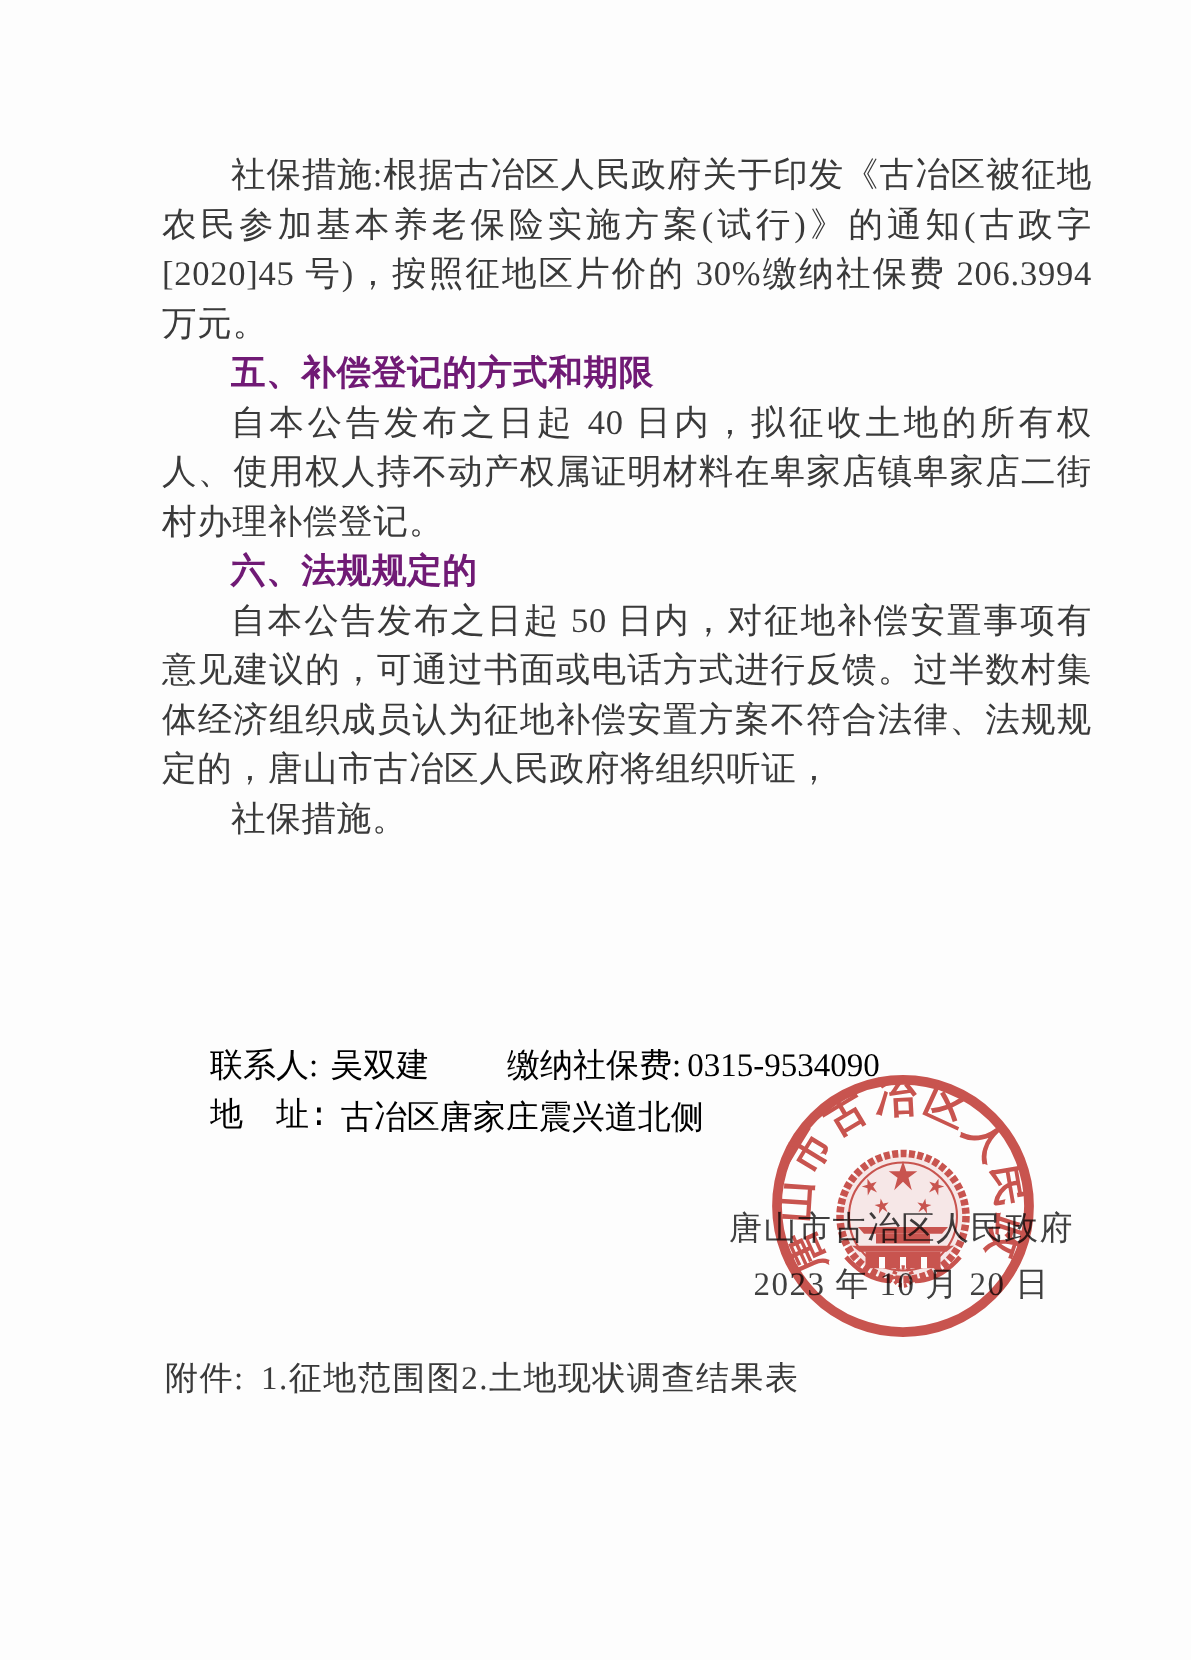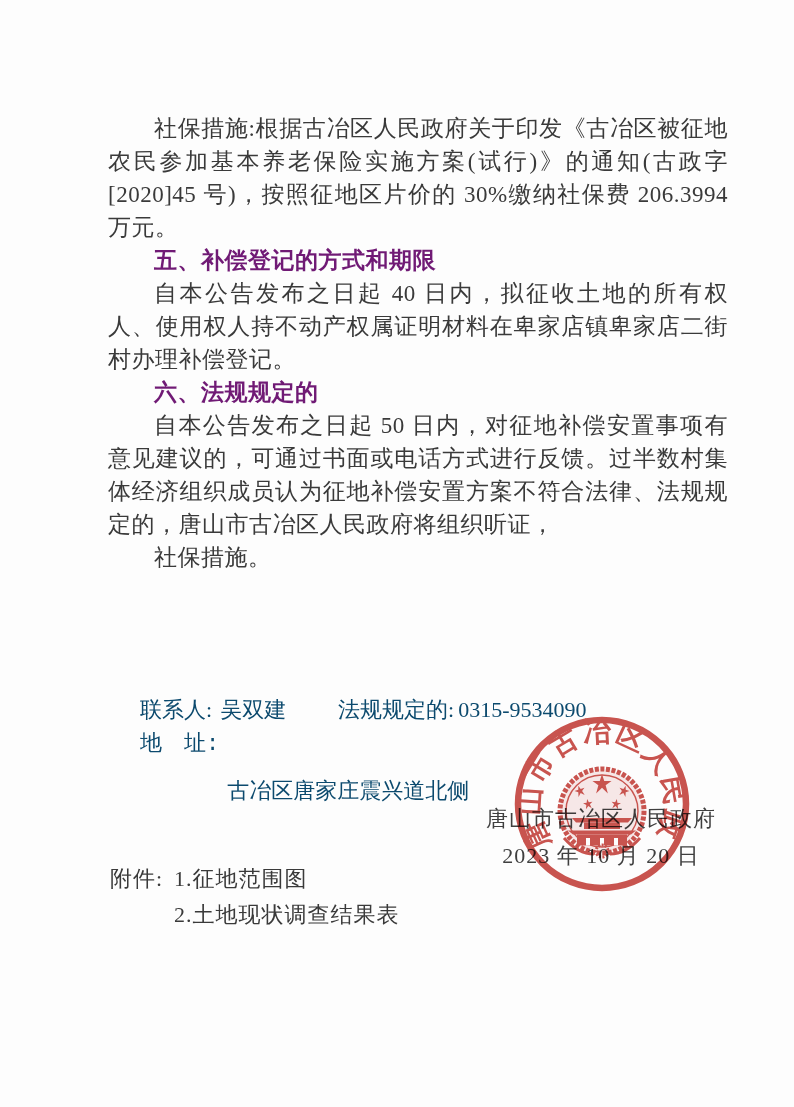--- a/index.html
+++ b/index.html
@@ -5,21 +5,21 @@
   html,body{margin:0;padding:0;background:#ffffff;}
   .page{
     position:relative;
     width:794px;height:1107px;
     background:#fdfdfd;
     overflow:hidden;
     font-family:"Liberation Serif","DejaVu Serif",serif;
     color:#3a3a3a;
   }
   .content{
-    position:absolute;left:108px;top:112px;width:620px;
+    position:absolute;left:108px;top:100px;width:620px;
   }
   .body-para{
     margin:0;
     font-size:23px;line-height:33px;
     letter-spacing:0.5px;
     text-align:justify;
     text-indent:2em;
     color:#3a3a3a;
   }
   .body-para.url-wrap{word-break:break-all;}
@@ -27,43 +27,43 @@
     margin:0;
     font-size:23px;line-height:33px;
     font-weight:700;
     text-indent:2em;
     font-family:"Liberation Sans","DejaVu Sans",sans-serif;
     color:#701a75;
     letter-spacing:0.5px;
   }
   .contact-block{
     position:absolute;left:140px;top:692px;width:470px;
-    font-size:22px;line-height:35px;color:#0c4a6e;
+    font-size:22px;line-height:35px;color:#000000;
   }
   .contact-row{display:flex;}
   .contact-col1{width:198px;white-space:pre;}
   .contact-col2{white-space:pre;}
   .contact-name{margin-left:8px;}
   .contact-phone{margin-left:4px;}
   .address-label{white-space:pre;font-family:Liberation Mono, monospace;}
-  .address-value{margin-left:8px;margin-top:46px;}
+  .address-value{margin-left:8px;}
   .signature-block{
     position:absolute;left:455px;top:800px;width:292px;
     text-align:center;
     font-size:22px;line-height:37px;color:#3f3f3f;
     letter-spacing:1px;
   }
   .attachments-block{
-    position:absolute;left:110px;top:861px;
+    position:absolute;left:110px;top:901px;
     display:flex;
     font-size:22px;line-height:36px;color:#3a3a3a;
     letter-spacing:1px;
   }
   .attachments-label{width:64px;white-space:pre;}
-  .attachments-items{display:flex;flex-direction:column;}
+  .attachments-items{display:flex;flex-direction:row;}
   .seal{
     position:absolute;left:510px;top:714px;width:184px;height:184px;
     mix-blend-mode:multiply;
     opacity:0.9;
     filter:blur(0.3px);
   }
 </style>
 </head>
 <body>
 
@@ -74,21 +74,21 @@
     <p class="section-heading">五、补偿登记的方式和期限</p>
     <p class="body-para">自本公告发布之日起 40 日内，拟征收土地的所有权人、使用权人持不动产权属证明材料在卑家店镇卑家店二街村办理补偿登记。</p>
     <p class="section-heading">六、法规规定的</p>
     <p class="body-para">自本公告发布之日起 50 日内，对征地补偿安置事项有意见建议的，可通过书面或电话方式进行反馈。过半数村集体经济组织成员认为征地补偿安置方案不符合法律、法规规定的，唐山市古冶区人民政府将组织听证，</p>
     <p class="body-para">社保措施。</p>
   </div>
 
   <div class="contact-block">
     <div class="contact-row">
       <span class="contact-col1"><span>联系人:</span><span class="contact-name">吴双建</span></span>
-      <span class="contact-col2"><span>法规规定的:</span><span class="contact-phone">0315-9534090</span></span>
+      <span class="contact-col2"><span>缴纳社保费:</span><span class="contact-phone">0315-9534090</span></span>
     </div>
     <div class="contact-row">
       <span class="address-label">地　址:</span>
       <span class="address-value">古冶区唐家庄震兴道北侧</span>
     </div>
   </div>
 
   <div class="signature-block">
     <div>唐山市古冶区人民政府</div>
     <div>2023 年 10 月 20 日</div>

